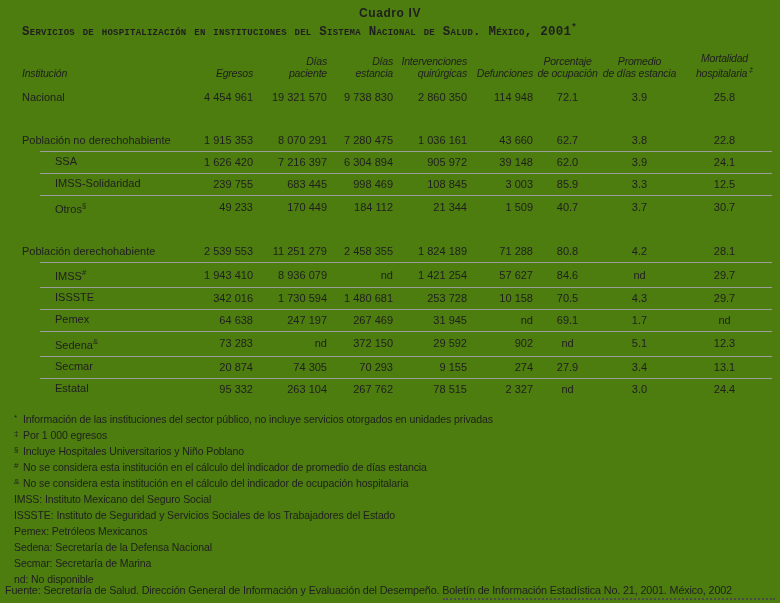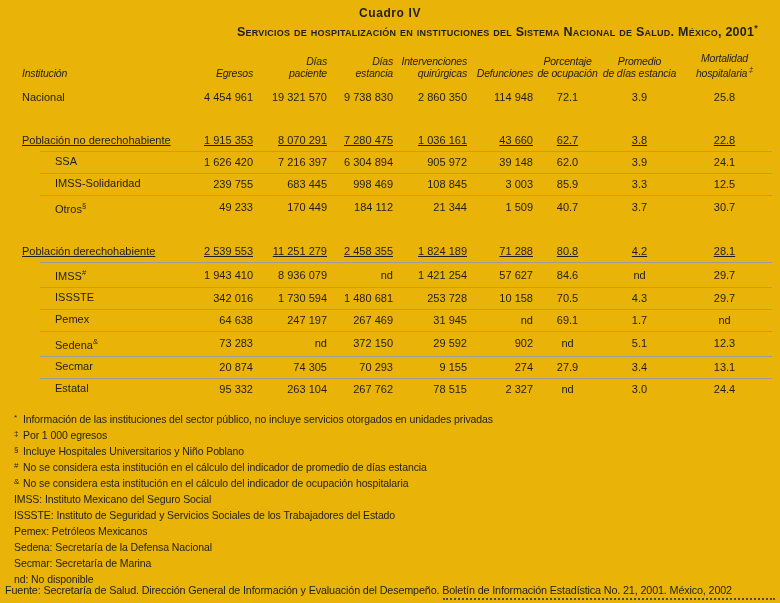--- a/index.html
+++ b/index.html
@@ -1,25 +1,25 @@
 <!DOCTYPE html>
 <html><head>
 <meta charset="utf-8">
 <style>
   html,body { margin:0; padding:0; background:#ffffff; }
   .page {
     position:relative; width:780px; height:603px; box-sizing:border-box;
-    padding:6px 8px 0 22px; background:#eab308;
+    padding:6px 8px 0 22px; background:#4d7c0f;
     font-family:"Liberation Sans", sans-serif; color:#1f1f1f;
     overflow:hidden;
   }
   .doc-title1 { text-align:center; font-weight:bold; font-size:12px; letter-spacing:.6px; margin-right:14px; }
   .doc-title2 {
-    text-align:right; font-weight:bold; font-variant:small-caps;
-    font-size:12.5px; letter-spacing:.25px; margin-top:3px; margin-right:14px;
+    text-align:left; font-weight:bold; font-variant:small-caps;
+    font-size:12.5px; letter-spacing:.25px; margin-top:3px; margin-right:14px;font-family:Liberation Mono, monospace;
   }
   .doc-title2 sup { font-size:9px; }
   table.stats {
     width:750px; border-collapse:separate; border-spacing:0;
     table-layout:fixed; margin-top:13px;
   }
   th {
     font-style:italic; font-weight:normal; font-size:10.5px; letter-spacing:-.2px;
     vertical-align:bottom; padding:0 1px 8px 0; line-height:12px; white-space:nowrap;margin-top:12px;
   }
@@ -27,21 +27,21 @@
   td { font-size:11px; line-height:13px; padding:4px 1px 4px 0; white-space:nowrap; }
   .al { text-align:left; } .ar { text-align:right; } .ac { text-align:center; }
   td.indent { padding-left:33px; }
   td sup { font-size:7.5px; }
   tr.rule td { border-top:1px solid #9c9c9c; }
   tr.rule td:first-child {
     border-top:none;
     background:linear-gradient(#9c9c9c,#9c9c9c) no-repeat 18px 0;
     background-size:calc(100% - 18px) 1px;
   }
-  tr.group-gap td { padding-top:26px;text-decoration:underline; }
+  tr.group-gap td { padding-top:26px; }
   .footnotes { margin-top:11px; margin-left:-8px; font-size:10.5px; line-height:16px; letter-spacing:-.1px; }
   .fn-line { white-space:nowrap; }
   .fn-marker { display:inline-block; width:9px; font-size:8px; vertical-align:top; position:relative; top:-1px; }
   .fn-def { white-space:nowrap; }
   .source { position:absolute; left:5px; top:584px; font-size:10.8px; letter-spacing:-.15px; white-space:nowrap; }
   .dotted-rule { position:absolute; left:443px; top:598px; width:332px; height:0; border-bottom:2px dotted #4a4a4a; }
 </style>
 </head>
 <body>
 

